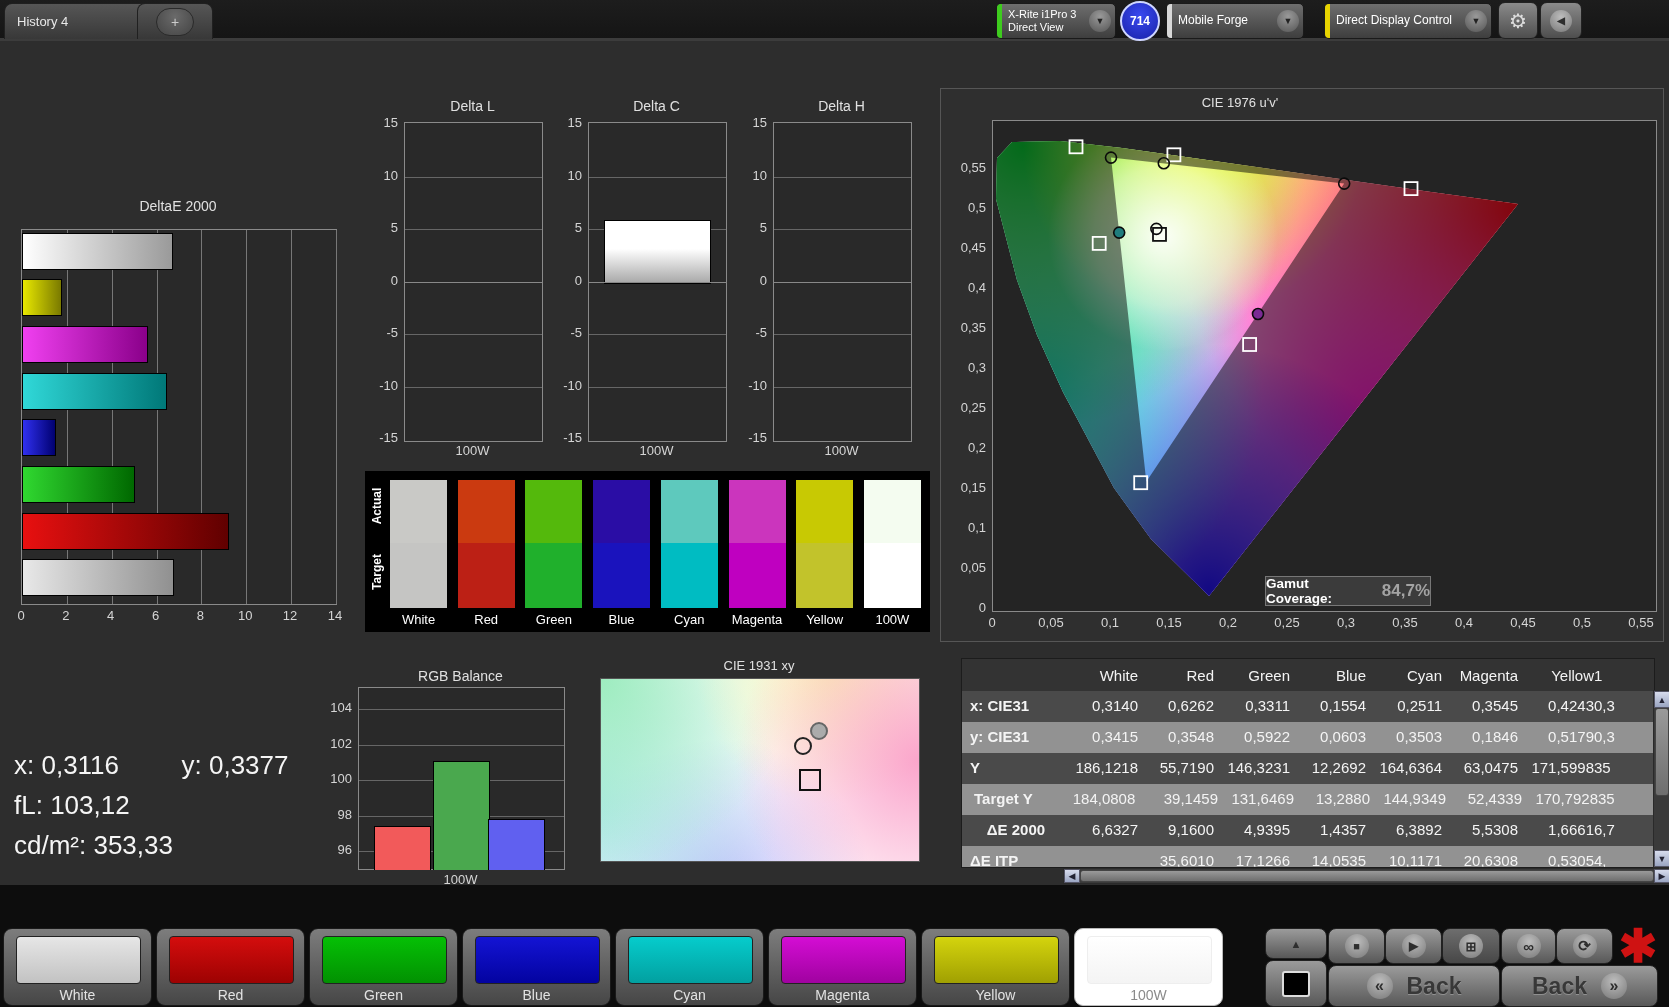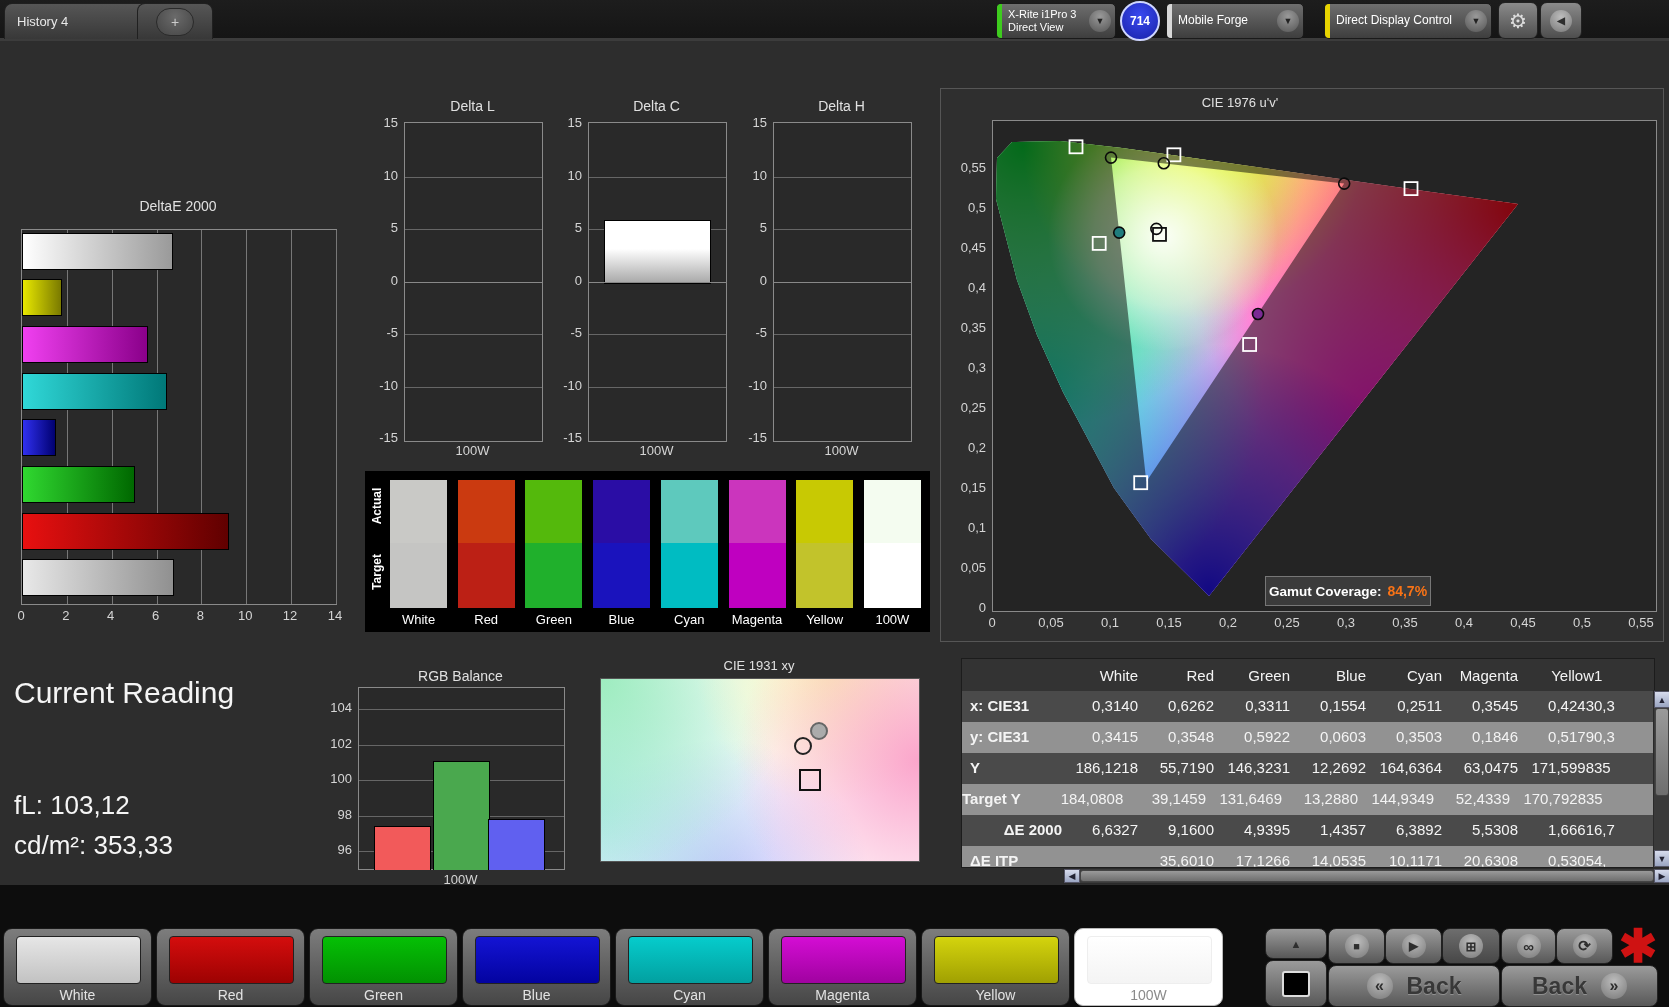--- a/index.html
+++ b/index.html
@@ -292,24 +292,28 @@
       <div class=" ticklab" style="position: absolute; left: 948px; top: 360px; width: 38px; text-align: right;">0,3</div>
       <div class=" ticklab" style="position: absolute; left: 948px; top: 320px; width: 38px; text-align: right;">0,35</div>
       <div class=" ticklab" style="position: absolute; left: 948px; top: 280px; width: 38px; text-align: right;">0,4</div>
       <div class=" ticklab" style="position: absolute; left: 948px; top: 240px; width: 38px; text-align: right;">0,45</div>
       <div class=" ticklab" style="position: absolute; left: 948px; top: 200px; width: 38px; text-align: right;">0,5</div>
       <div class=" ticklab" style="position: absolute; left: 948px; top: 160px; width: 38px; text-align: right;">0,55</div>
     </div>
   <div class="abs" style="left:1265px;top:576px;width:164px;height:28px;background:rgba(62,62,62,0.92);
         border:1px solid #777;display:flex;align-items:center;justify-content:center;gap:6px;">
     <span style="font-size:13.5px;font-weight:bold;color:#fff;">Gamut Coverage:</span>
-    <span style="font-size:14px;font-weight:bold;color:#f97316;">84,7%</span>
-  </div>
-
-  <div class="abs" style="left:14px;top:676px;font-size:30px;color:#f5f5f5;">Current Reading</div>
+    <span style="font-size:17px;font-weight:bold;color:#a3a3a3;">84,7%</span>
+  </div>
+
+  <div class="abs" style="left:14px;top:750px;font-size:26px;color:#f5f5f5;">
+    <span>x: 0,3116</span>
+    <span style="display:inline-block;width:48px;"></span>
+    <span>y: 0,3377</span>
+  </div>
   <div class="abs" style="left:14px;top:790px;font-size:26px;color:#f5f5f5;">fL: 103,12</div>
   <div class="abs" style="left:14px;top:830px;font-size:26px;color:#f5f5f5;">cd/m²: 353,33</div>
 
   <div class="abs chart-title" style="left:358px;top:668px;width:205px;">RGB Balance</div>
   <div class="abs plot" id="rgb-plot" style="left:358px;top:687px;width:205px;height:181px;">
       <div style="position: absolute; left: 0px; top: 21.3px; width: 205px; height: 1px; background: rgb(102, 102, 102);"></div>
       <div style="position: absolute; left: 0px; top: 56.8px; width: 205px; height: 1px; background: rgb(102, 102, 102);"></div>
       <div style="position: absolute; left: 0px; top: 92.3px; width: 205px; height: 1px; background: rgb(102, 102, 102);"></div>
       <div style="position: absolute; left: 0px; top: 127.8px; width: 205px; height: 1px; background: rgb(102, 102, 102);"></div>
       <div style="position: absolute; left: 0px; top: 163.3px; width: 205px; height: 1px; background: rgb(102, 102, 102);"></div>
@@ -379,32 +383,32 @@
         <div class="tcell" style="width: 76px; text-align: right;">186,1218</div>
         <div class="tcell" style="width: 76px; text-align: right;">55,7190</div>
         <div class="tcell" style="width: 76px; text-align: right;">146,3231</div>
         <div class="tcell" style="width: 76px; text-align: right;">12,2692</div>
         <div class="tcell" style="width: 76px; text-align: right;">164,6364</div>
         <div class="tcell" style="width: 76px; text-align: right;">63,0475</div>
         <div class="tcell" style="width: 76px; text-align: right;">171,5998</div>
         <div class="tcell" style="width: 60px; text-align: left;">35</div>
       </div>
       <div style="position: absolute; left: 0px; top: 125px; width: 740px; height: 31px; background: rgb(146, 146, 146); display: flex;">
-        <div class="tcell" style="text-align: left; font-weight: bold; padding-left: 0; width: 92px;">Target Y</div>
+        <div class="tcell" style="text-align: left; font-weight: bold; padding-left: 12px; width: 92px;">Target Y</div>
         <div class="tcell" style="width: 76px; text-align: center;">184,0808</div>
         <div class="tcell" style="width: 76px; text-align: right;">39,1459</div>
         <div class="tcell" style="width: 76px; text-align: right;">131,6469</div>
         <div class="tcell" style="width: 76px; text-align: right;">13,2880</div>
         <div class="tcell" style="width: 76px; text-align: right;">144,9349</div>
         <div class="tcell" style="width: 76px; text-align: right;">52,4339</div>
         <div class="tcell" style="width: 76px; text-align: right;">170,7928</div>
         <div class="tcell" style="width: 60px; text-align: left;">35</div>
       </div>
       <div style="position: absolute; left: 0px; top: 156px; width: 740px; height: 31px; background: rgb(74, 74, 74); display: flex;">
-        <div class="tcell" style="text-align: right; font-weight: bold; padding-left: 8px; width: 92px;">ΔE 2000</div>
+        <div class="tcell" style="text-align: center; font-weight: bold; padding-left: 8px; width: 92px;">ΔE 2000</div>
         <div class="tcell" style="width: 76px; text-align: right;">6,6327</div>
         <div class="tcell" style="width: 76px; text-align: right;">9,1600</div>
         <div class="tcell" style="width: 76px; text-align: right;">4,9395</div>
         <div class="tcell" style="width: 76px; text-align: right;">1,4357</div>
         <div class="tcell" style="width: 76px; text-align: right;">6,3892</div>
         <div class="tcell" style="width: 76px; text-align: right;">5,5308</div>
         <div class="tcell" style="width: 76px; text-align: right;">1,6661</div>
         <div class="tcell" style="width: 60px; text-align: left;">6,7</div>
       </div>
       <div style="position: absolute; left: 0px; top: 187px; width: 740px; height: 31px; background: rgb(146, 146, 146); display: flex;">

